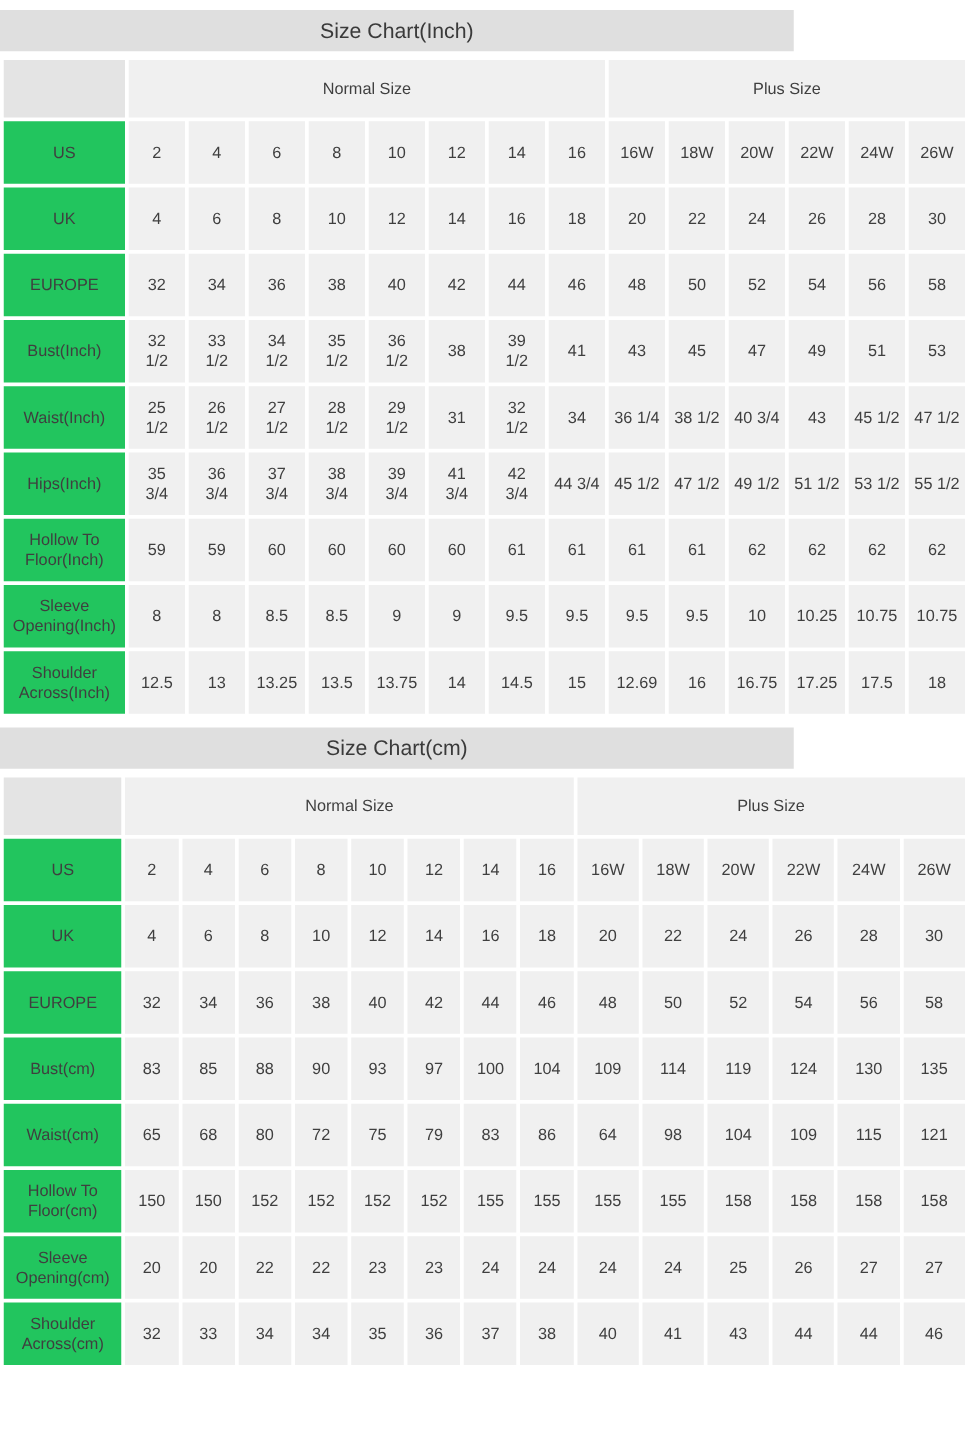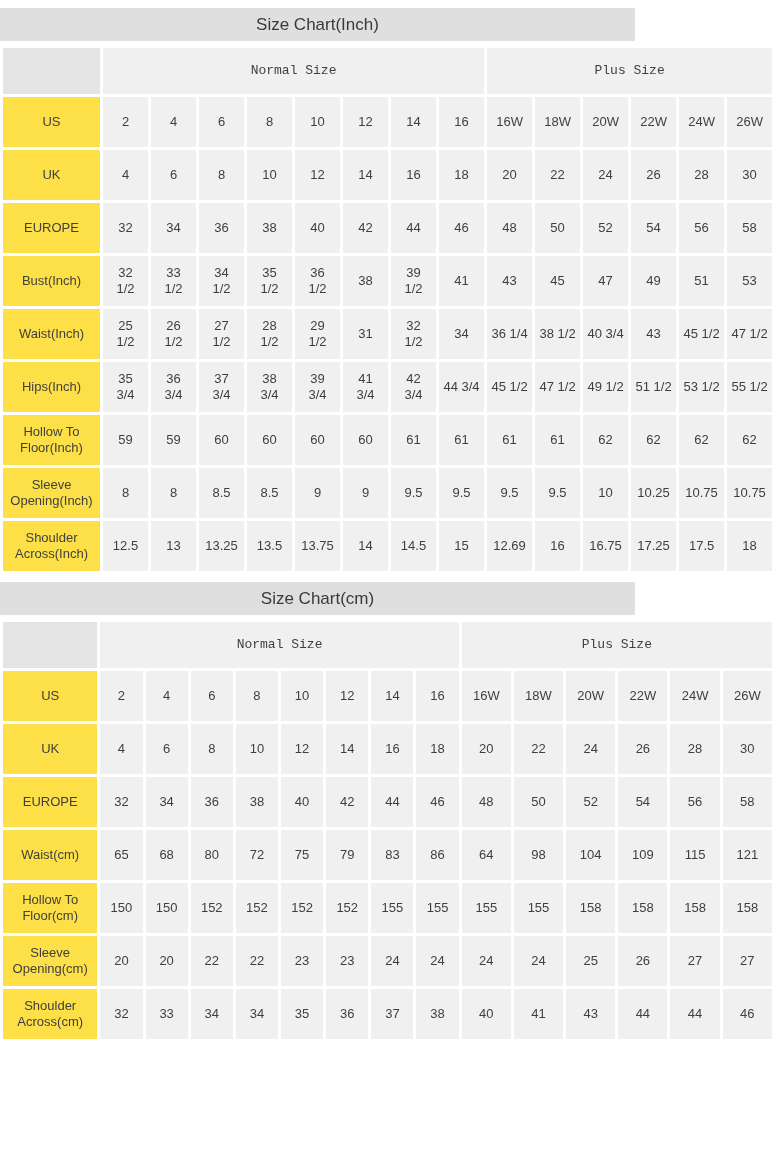--- a/index.html
+++ b/index.html
@@ -35,24 +35,24 @@
   .cell {
     text-align: center;
     vertical-align: middle;
     font-size: 13px;
     font-weight: normal;
     line-height: 16px;
     padding: 0 1px;
     white-space: pre-line;
     overflow: hidden;
   }
-  .group-row .cell { height: 46px; font-family: Liberation Mono, monospace; }
+  .group-row .cell { height: 46px; }
   .data-cell { background: #f0f0f0; height: 50px; }
   .group-cell { background: #f0f0f0; }
-  .label-cell { background: #fde047; height: 50px; }
+  .label-cell { background: #22c55e; height: 50px; }
   .corner-cell { background: #e4e4e4; }
   
   table.t0 col.col-label { width: 97px; }
   table.t0 col.col-normal { width: 45px; }
   table.t0 col.col-plus { width: 45px; }
   
   table.t1 col.col-label { width: 94px; }
   table.t1 col.col-normal { width: 42px; }
   table.t1 col.col-plus { width: 49px; }
 </style>
@@ -341,20 +341,37 @@
             <td class="cell data-cell">44</td>
             <td class="cell data-cell">46</td>
             <td class="cell data-cell">48</td>
             <td class="cell data-cell">50</td>
             <td class="cell data-cell">52</td>
             <td class="cell data-cell">54</td>
             <td class="cell data-cell">56</td>
             <td class="cell data-cell">58</td>
           </tr>
           <tr>
+            <th class="cell label-cell">Bust(cm)</th>
+            <td class="cell data-cell">83</td>
+            <td class="cell data-cell">85</td>
+            <td class="cell data-cell">88</td>
+            <td class="cell data-cell">90</td>
+            <td class="cell data-cell">93</td>
+            <td class="cell data-cell">97</td>
+            <td class="cell data-cell">100</td>
+            <td class="cell data-cell">104</td>
+            <td class="cell data-cell">109</td>
+            <td class="cell data-cell">114</td>
+            <td class="cell data-cell">119</td>
+            <td class="cell data-cell">124</td>
+            <td class="cell data-cell">130</td>
+            <td class="cell data-cell">135</td>
+          </tr>
+          <tr>
             <th class="cell label-cell">Waist(cm)</th>
             <td class="cell data-cell">65</td>
             <td class="cell data-cell">68</td>
             <td class="cell data-cell">80</td>
             <td class="cell data-cell">72</td>
             <td class="cell data-cell">75</td>
             <td class="cell data-cell">79</td>
             <td class="cell data-cell">83</td>
             <td class="cell data-cell">86</td>
             <td class="cell data-cell">64</td>

